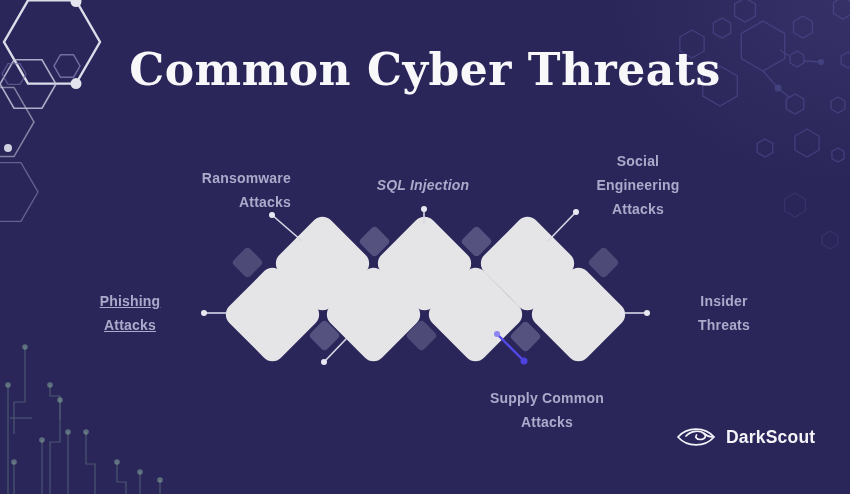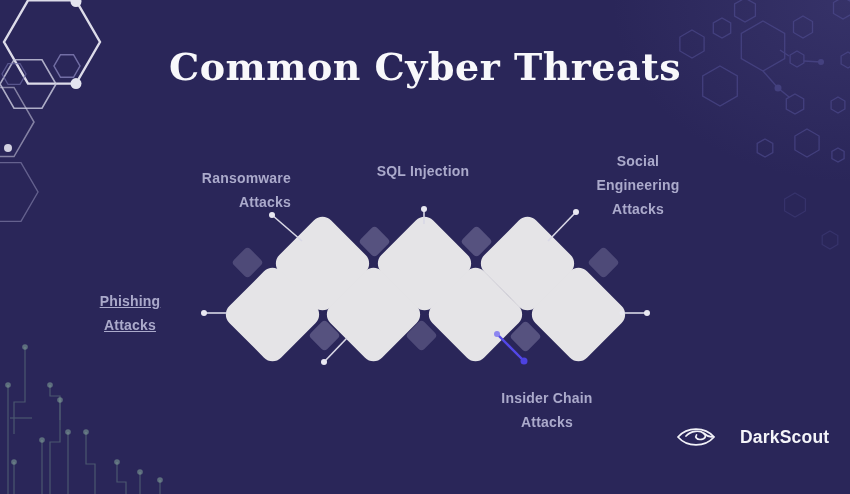--- a/index.html
+++ b/index.html
@@ -6,34 +6,34 @@
   .stage{
     position:relative;width:850px;height:494px;overflow:hidden;
     background:
       radial-gradient(ellipse 340px 260px at 100% 0%, rgba(82,78,140,.30), rgba(82,78,140,0) 70%),
       #2a2659;
     font-family:"Liberation Sans", sans-serif;
   }
   .deco{position:absolute;pointer-events:none;}
   .page-title{
     position:absolute;top:44px;left:0;right:0;text-align:center;
-    font-family:"DejaVu Serif", serif;font-weight:700;font-size:38px;
+    font-family:"DejaVu Serif", serif;font-weight:700;font-size:44px;
     color:#f8f8fb;letter-spacing:.5px;margin:0;
   }
   .diamond{position:absolute;background:#e5e4e7;transform:rotate(45deg);}
   .diamond.big{width:73px;height:73px;border-radius:12px;}
   .diamond.small{width:23px;height:23px;border-radius:4px;background:#56527f;}
   .diamond.small.dk{background:#4e4a78;}
   .threat-label{
     position:absolute;color:#abaacb;font-weight:700;font-size:14px;
     line-height:24px;text-align:center;white-space:pre-line;letter-spacing:.2px;
   }
   .connectors{position:absolute;left:0;top:0;}
   .brand{
-    position:absolute;left:676px;top:423px;display:flex;align-items:center;gap:24px;
+    position:absolute;left:676px;top:423px;display:flex;align-items:center;gap:10px;
   }
   .brand-name{color:#f4f4f9;font-size:17.5px;font-weight:600;letter-spacing:.2px;}
 </style>
 </head>
 <body>
 
 <div class="stage">
 
   <svg class="deco" style="left:0;top:0;" width="160" height="260" viewBox="0 0 160 260">
     <polygon points="100,42 76,83.6 28,83.6 4,42 28,0.4 76,0.4" fill="none" stroke="#e7e6f1" stroke-width="2.4" opacity="0.95"></polygon>
@@ -155,28 +155,30 @@
     </g>
     <g>
       <line x1="497" y1="334" x2="524" y2="361" stroke="#5348e8" stroke-width="2.4"></line>
       <circle cx="497" cy="334" r="3" fill="#8d86f0"></circle>
       <circle cx="524" cy="361" r="3.5" fill="#4d42e0"></circle>
     </g>
   </svg>
 
   <div class="threat-label" style="left:151px;top:166px;width:140px;text-align:right;">Ransomware
 Attacks</div>
-  <div class="threat-label" style="left:353px;top:159px;width:140px;">SQL Injection</div>
+  <div class="threat-label" style="left:353px;top:173px;width:140px;font-style:italic;">SQL Injection</div>
   <div class="threat-label" style="left:568px;top:149px;width:140px;">Social
 Engineering
 Attacks</div>
   <div class="threat-label" style="left:75px;top:289px;width:110px;text-decoration:underline;">Phishing
 Attacks</div>
-  <div class="threat-label" style="left:472px;top:386px;width:150px;">Insider Chain
+  <div class="threat-label" style="left:472px;top:386px;width:150px;">Supply Common
 Attacks</div>
+  <div class="threat-label" style="left:669px;top:289px;width:110px;">Insider
+Threats</div>
 
   <div class="brand">
     <svg width="40" height="28" viewBox="0 0 40 28">
       <g fill="none" stroke="#f2f2f8" stroke-width="1.7" stroke-linecap="round">
         <path d="M2,14 C11,3.5 29,3.5 38,14 C29,24.5 11,24.5 2,14 Z"></path>
         <path d="M10,13 C15,7.5 24,7 28,10.5 C31,13 29,16.5 24,16.5 C20.5,16.5 19,14 20.5,12"></path>
         <path d="M28,10.5 C31.5,13.5 34,14.5 37.5,13.5"></path>
       </g>
     </svg>
     <span class="brand-name">DarkScout</span>

